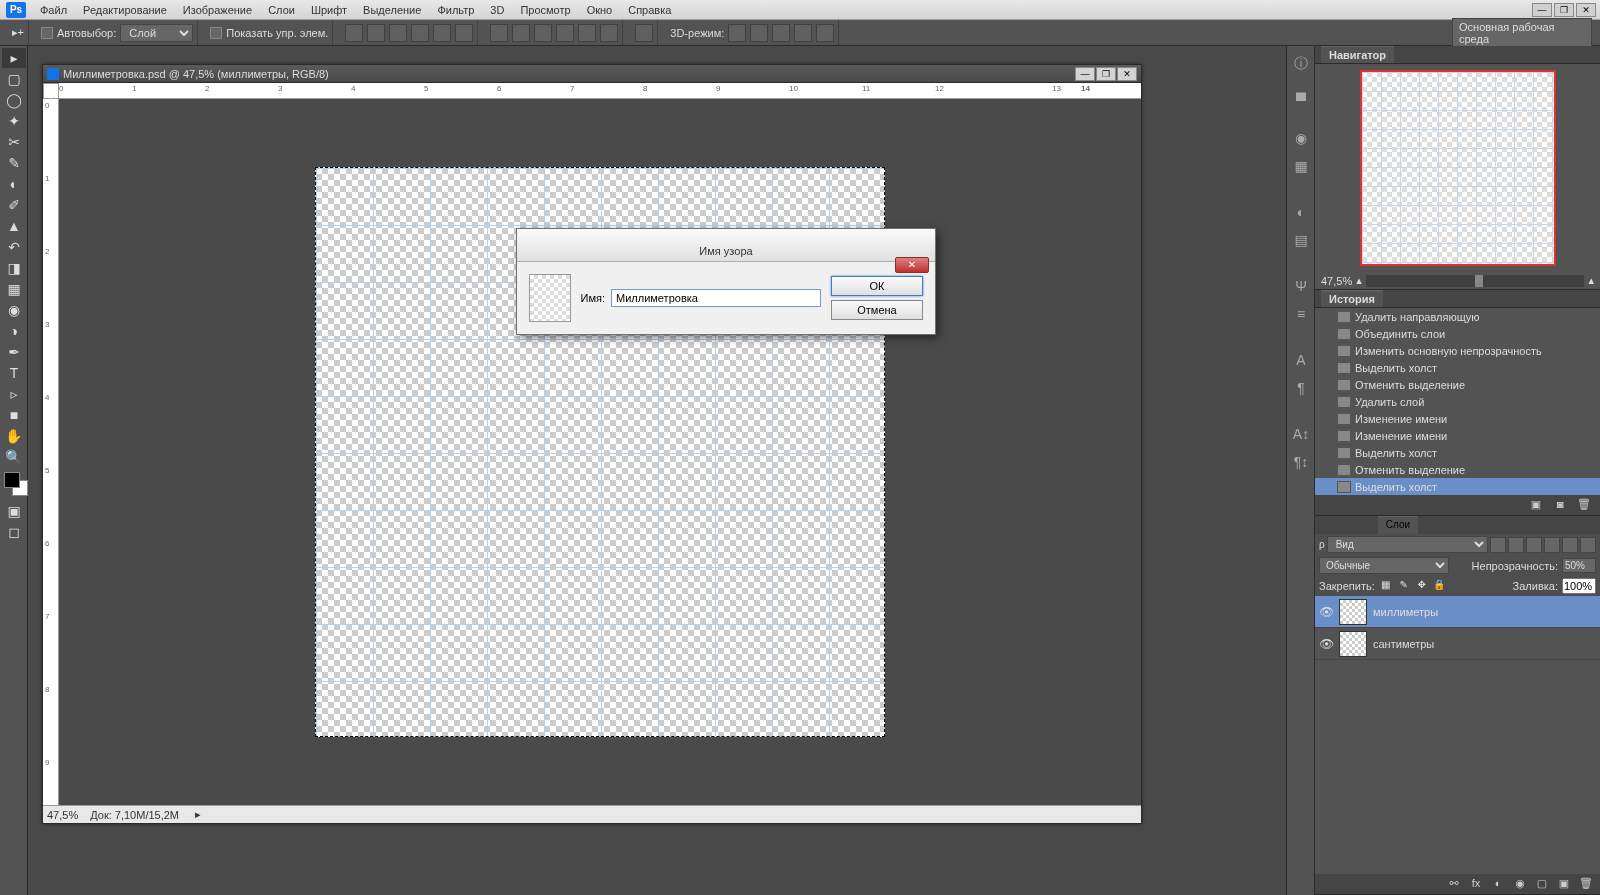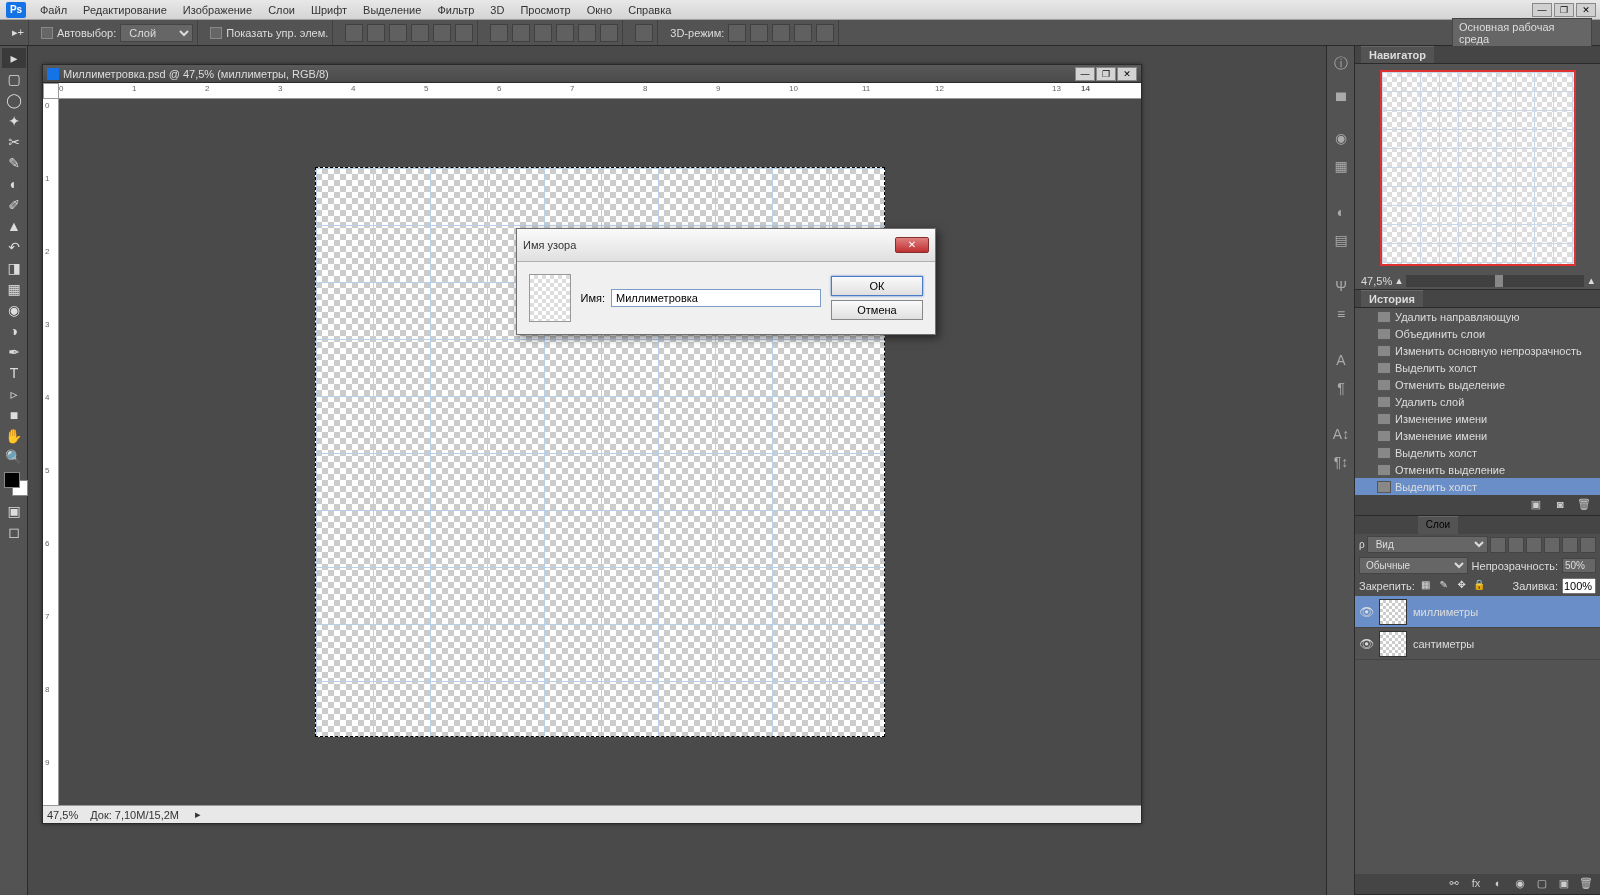--- a/index.html
+++ b/index.html
@@ -61,21 +61,21 @@
   pointer-events: none;
 }
 
 .status-bar { position: absolute; bottom: 0; left: 0; right: 0; height: 18px; background: #e8e8e8; border-top: 1px solid #999; display: flex; align-items: center; font-size: 10px; color: #333; padding: 0 4px; gap: 12px; }
 
 
 .right-strip { width: 28px; background: #535353; display: flex; flex-direction: column; gap: 8px; padding: 8px 2px; border-left: 1px solid #2a2a2a; }
 .strip-icon { width: 24px; height: 20px; display: flex; align-items: center; justify-content: center; font-size: 14px; color: #aaa; }
 .strip-sep { height: 10px; }
 
-.panels-column { width: 246px; background: #535353; display: flex; flex-direction: column; border-left: 1px solid #2a2a2a; }
+.panels-column { width: 286px; background: #535353; display: flex; flex-direction: column; border-left: 1px solid #2a2a2a; }
 .panel { background: #535353; border-bottom: 1px solid #2a2a2a; }
 .panel-header { background: #454545; height: 18px; display: flex; align-items: center; padding: 0 6px; color: #ddd; font-size: 10px; font-weight: bold; border-bottom: 1px solid #2a2a2a; }
 .panel-tab { padding: 2px 8px; background: #535353; border-top: 1px solid #666; }
 .panel-tab.inactive { background: #454545; color: #999; margin-top: 23px; }
 
 
 .navigator-content { padding: 6px; }
 .nav-preview { width: 196px; height: 196px; border: 2px solid #e03030; margin: 0 auto; 
   background-image: 
   linear-gradient(45deg, #ddd 25%, transparent 25%), 
@@ -127,21 +127,21 @@
   linear-gradient(-45deg, transparent 75%, #ccc 75%);
   background-size: 6px 6px;
   background-position: 0 0, 0 3px, 3px -3px, -3px 0px;
 }
 .layers-footer { display: flex; justify-content: flex-end; gap: 6px; padding: 3px 6px; background: #454545; }
 .lf-icon { width: 16px; height: 14px; font-size: 11px; color: #ccc; text-align: center; }
 
 
 .dialog-overlay { position: absolute; inset: 0; z-index: 100; }
 .dialog { position: absolute; top: 228px; left: 516px; width: 420px; background: #f0f0f0; border: 1px solid #707070; box-shadow: 3px 3px 8px rgba(0,0,0,0.5); }
-.dialog-title { background: linear-gradient(#fafafa, #e0e0e0); height: 22px; display: flex; align-items: center; padding: 16px 6px; font-size: 11px; color: #333; border-bottom: 1px solid #b0b0b0; }
+.dialog-title { background: linear-gradient(#fafafa, #e0e0e0); height: 22px; display: flex; align-items: center; padding: 16px 6px; font-size: 11px; color: #333; border-bottom: 1px solid #b0b0b0; flex-direction: column; }
 .dialog-close { margin-left: auto; width: 34px; height: 16px; background: linear-gradient(#e08080, #c03030); color: #fff; text-align: center; font-size: 10px; line-height: 14px; border: 1px solid #803030; border-radius: 2px; }
 .dialog-body { padding: 12px; display: flex; gap: 10px; align-items: center; position: relative; }
 .dialog-preview { width: 48px; height: 48px; border: 1px solid #999;
   background-image: 
   linear-gradient(45deg, #ddd 25%, transparent 25%), 
   linear-gradient(-45deg, #ddd 25%, transparent 25%), 
   linear-gradient(45deg, transparent 75%, #ddd 75%), 
   linear-gradient(-45deg, transparent 75%, #ddd 75%);
   background-size: 8px 8px;
   background-position: 0 0, 0 4px, 4px -4px, -4px 0px;

